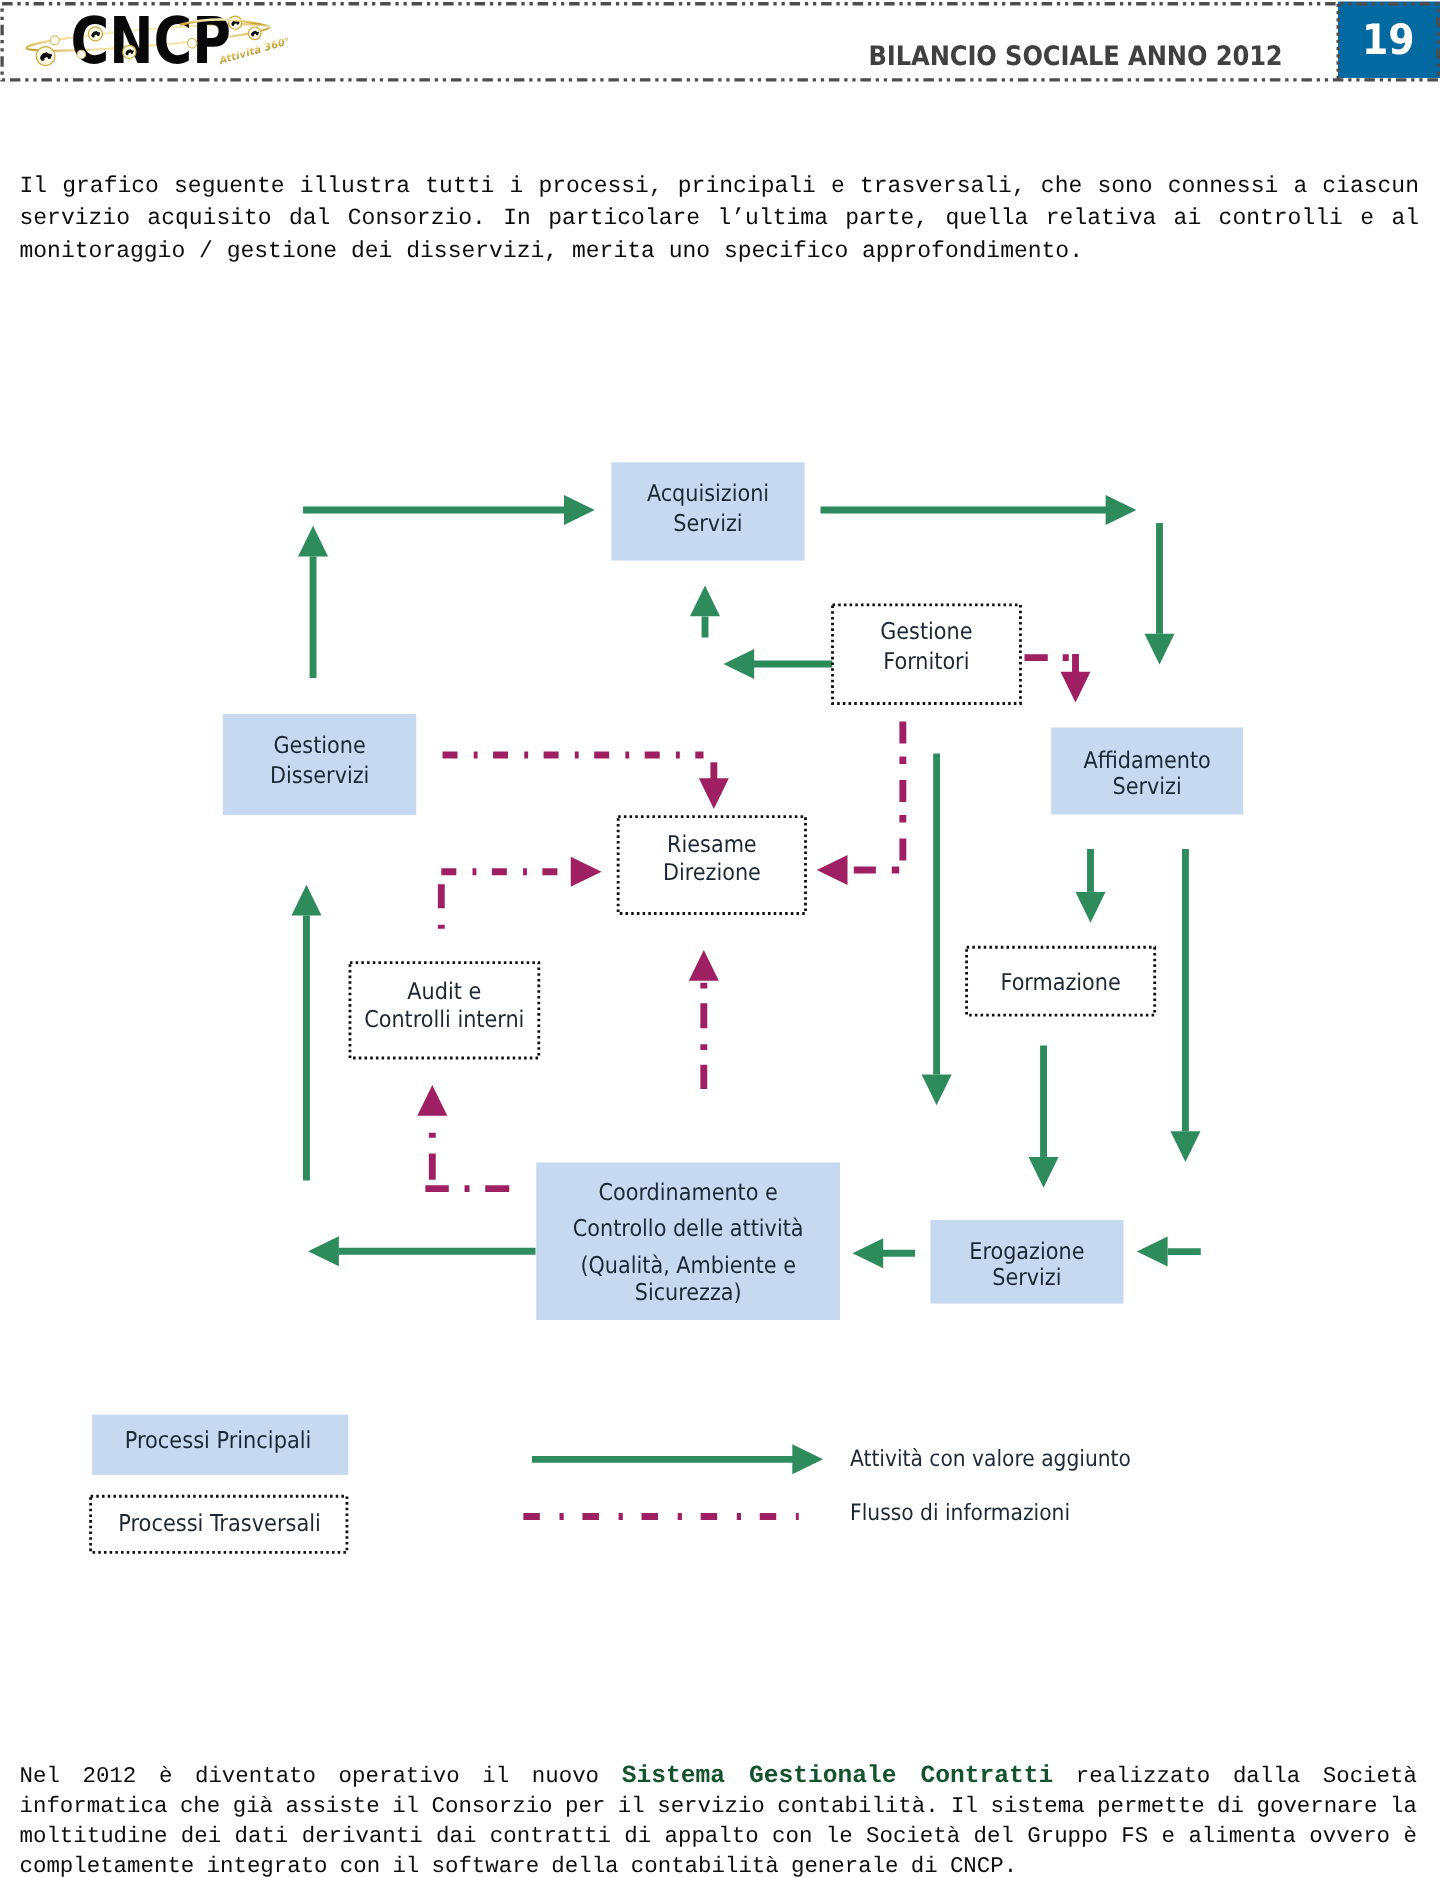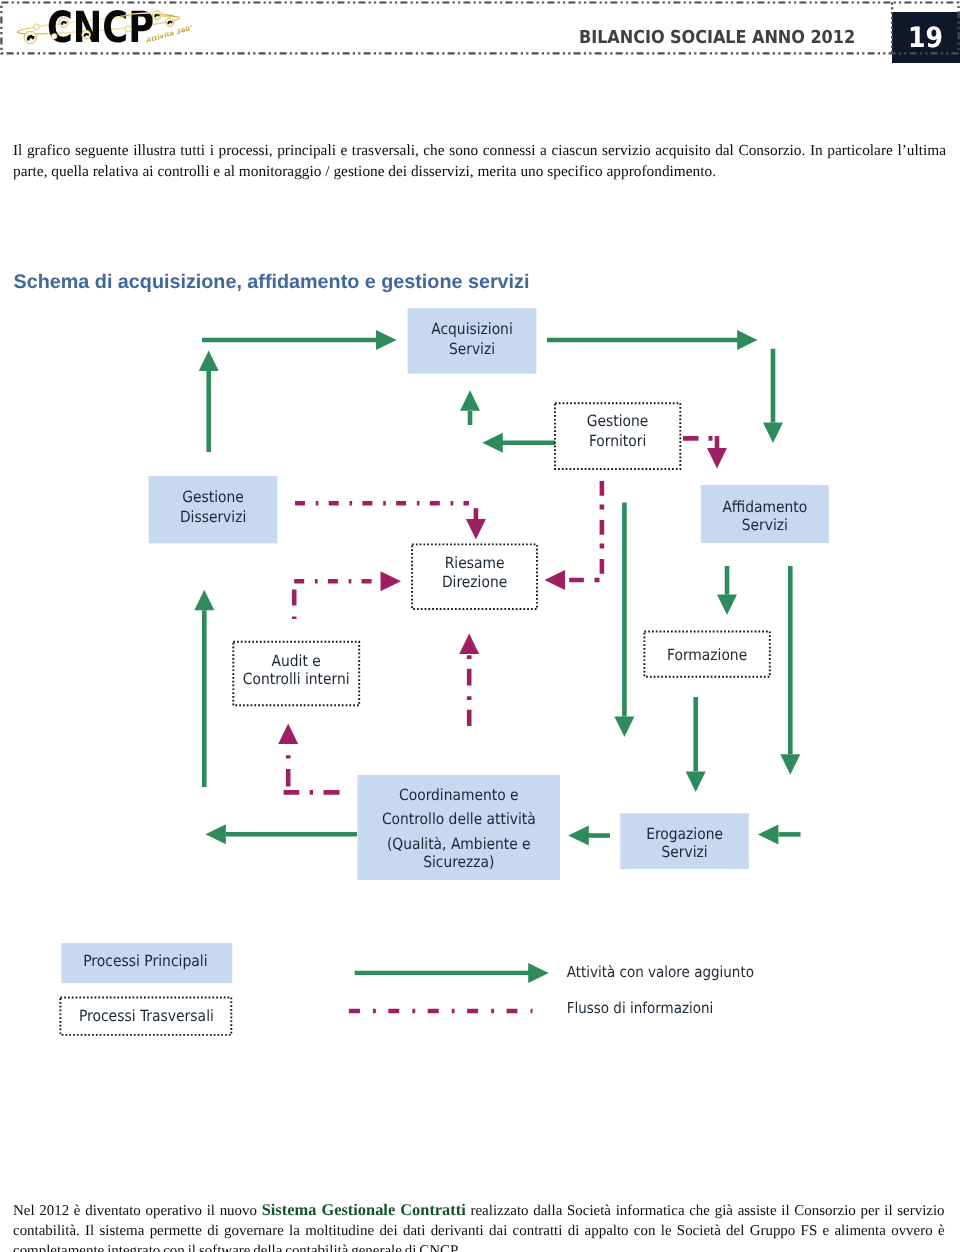--- a/index.html
+++ b/index.html
@@ -4,26 +4,26 @@
 <title>Bilancio Sociale</title>
 <style>
   html,body{margin:0;padding:0;background:#fff;}
   body{width:960px;height:1252px;font-family:"Liberation Sans",sans-serif;-webkit-font-smoothing:antialiased;text-rendering:geometricPrecision;}
   .page{position:relative;width:960px;height:1252px;overflow:hidden;background:#fff;}
 
   
   .hdr{position:absolute;left:0px;top:0px;width:960px;height:56px;}
   .hdr-logo{position:absolute;left:17px;top:3px;width:195px;height:46px;}
   .hdr-title{position:absolute;left:579px;top:31.8px;font-family:"DejaVu Sans",sans-serif;font-stretch:condensed;font-size:17.9px;font-weight:bold;color:#404040;letter-spacing:-0.05px;white-space:nowrap;line-height:12.8px;}
-  .hdr-page{position:absolute;left:892.1px;top:12px;width:67.9px;height:50.8px;background:#0f172a;}
+  .hdr-page{position:absolute;left:892.1px;top:1px;width:67.9px;height:50.8px;background:#0369a1;}
   .hdr-page span{position:absolute;left:0;top:0;width:67.9px;height:50.8px;display:flex;align-items:center;justify-content:center;
                  color:#fff;font-size:28px;font-weight:bold;font-family:"DejaVu Sans",sans-serif;font-stretch:condensed;line-height:1;padding-right:1px;padding-top:2px;box-sizing:border-box;}
 
   
-  .para{position:absolute;color:#0d0d0d;font-size:15.35px;line-height:21.3px;text-align:justify;font-family:Liberation Serif, serif;margin-top:26px;}
+  .para{position:absolute;color:#0d0d0d;font-size:15.35px;line-height:21.3px;text-align:justify;font-family:Liberation Mono, monospace;}
   .p-top{left:13px;top:114px;width:933px;}
   .p-bottom{left:13px;top:1174px;width:931.6px;font-size:14.95px;line-height:20px;word-spacing:-0.8px;}
   .accent{color:#14532d;font-weight:bold;font-size:16.4px;}
 
   .sect-title{position:absolute;left:13.6px;top:274.5px;font-family:"Liberation Sans",sans-serif;font-size:19.75px;font-weight:bold;color:#41679b;line-height:14.3px;white-space:nowrap;}
 
   #diagram{position:absolute;left:0;top:0;}
   .bxt{font-family:"DejaVu Sans",sans-serif;font-stretch:condensed;font-size:15.4px;fill:#1b2733;text-anchor:middle;}
   .lgt{font-family:"DejaVu Sans",sans-serif;font-stretch:condensed;font-size:15.5px;fill:#1b2733;}
   .lgt2{font-family:"DejaVu Sans",sans-serif;font-stretch:condensed;font-size:15.0px;fill:#1b2733;}
@@ -105,21 +105,20 @@
 </g>
 <path d="M103 13.5 Q133 5.8 162.8 15.0" fill="none" stroke="url(#gg)" stroke-width="1.55"></path>
 <text x="130" y="39.6" font-family="DejaVu Sans,sans-serif" font-size="6.6" font-weight="bold" font-style="italic" fill="url(#gt)" transform="rotate(-16 130 39.6)" letter-spacing="0.15">Attività 360°</text>
 </svg>
 </div>
     <div class="hdr-title">BILANCIO SOCIALE  ANNO 2012</div>
   </div>
 
   <div class="para p-top">Il grafico seguente illustra tutti i processi, principali e trasversali, che sono connessi a ciascun servizio acquisito dal Consorzio. In particolare l’ultima parte, quella relativa ai controlli e al monitoraggio / gestione dei disservizi, merita uno specifico approfondimento.</div>
 
-  <div class="sect-title">Schema di acquisizione, affidamento e gestione servizi</div>
 
   <div id="diagram">
 <svg width="960" height="1070" viewBox="0 0 960 1070" xmlns="http://www.w3.org/2000/svg">
 <g>
 <line x1="202" y1="340" x2="378" y2="340" stroke="#2e8b5c" stroke-width="4.6"></line>
 <polygon points="396.5,340 376.0,330.0 376.0,350.0" fill="#2e8b5c"></polygon>
 <line x1="208.7" y1="452" x2="208.7" y2="371" stroke="#2e8b5c" stroke-width="4.6"></line>
 <polygon points="208.7,350.5 198.7,371.0 218.7,371.0" fill="#2e8b5c"></polygon>
 <line x1="547" y1="340" x2="739" y2="340" stroke="#2e8b5c" stroke-width="4.6"></line>
 <polygon points="757.6,340 737.1,330.0 737.1,350.0" fill="#2e8b5c"></polygon>

